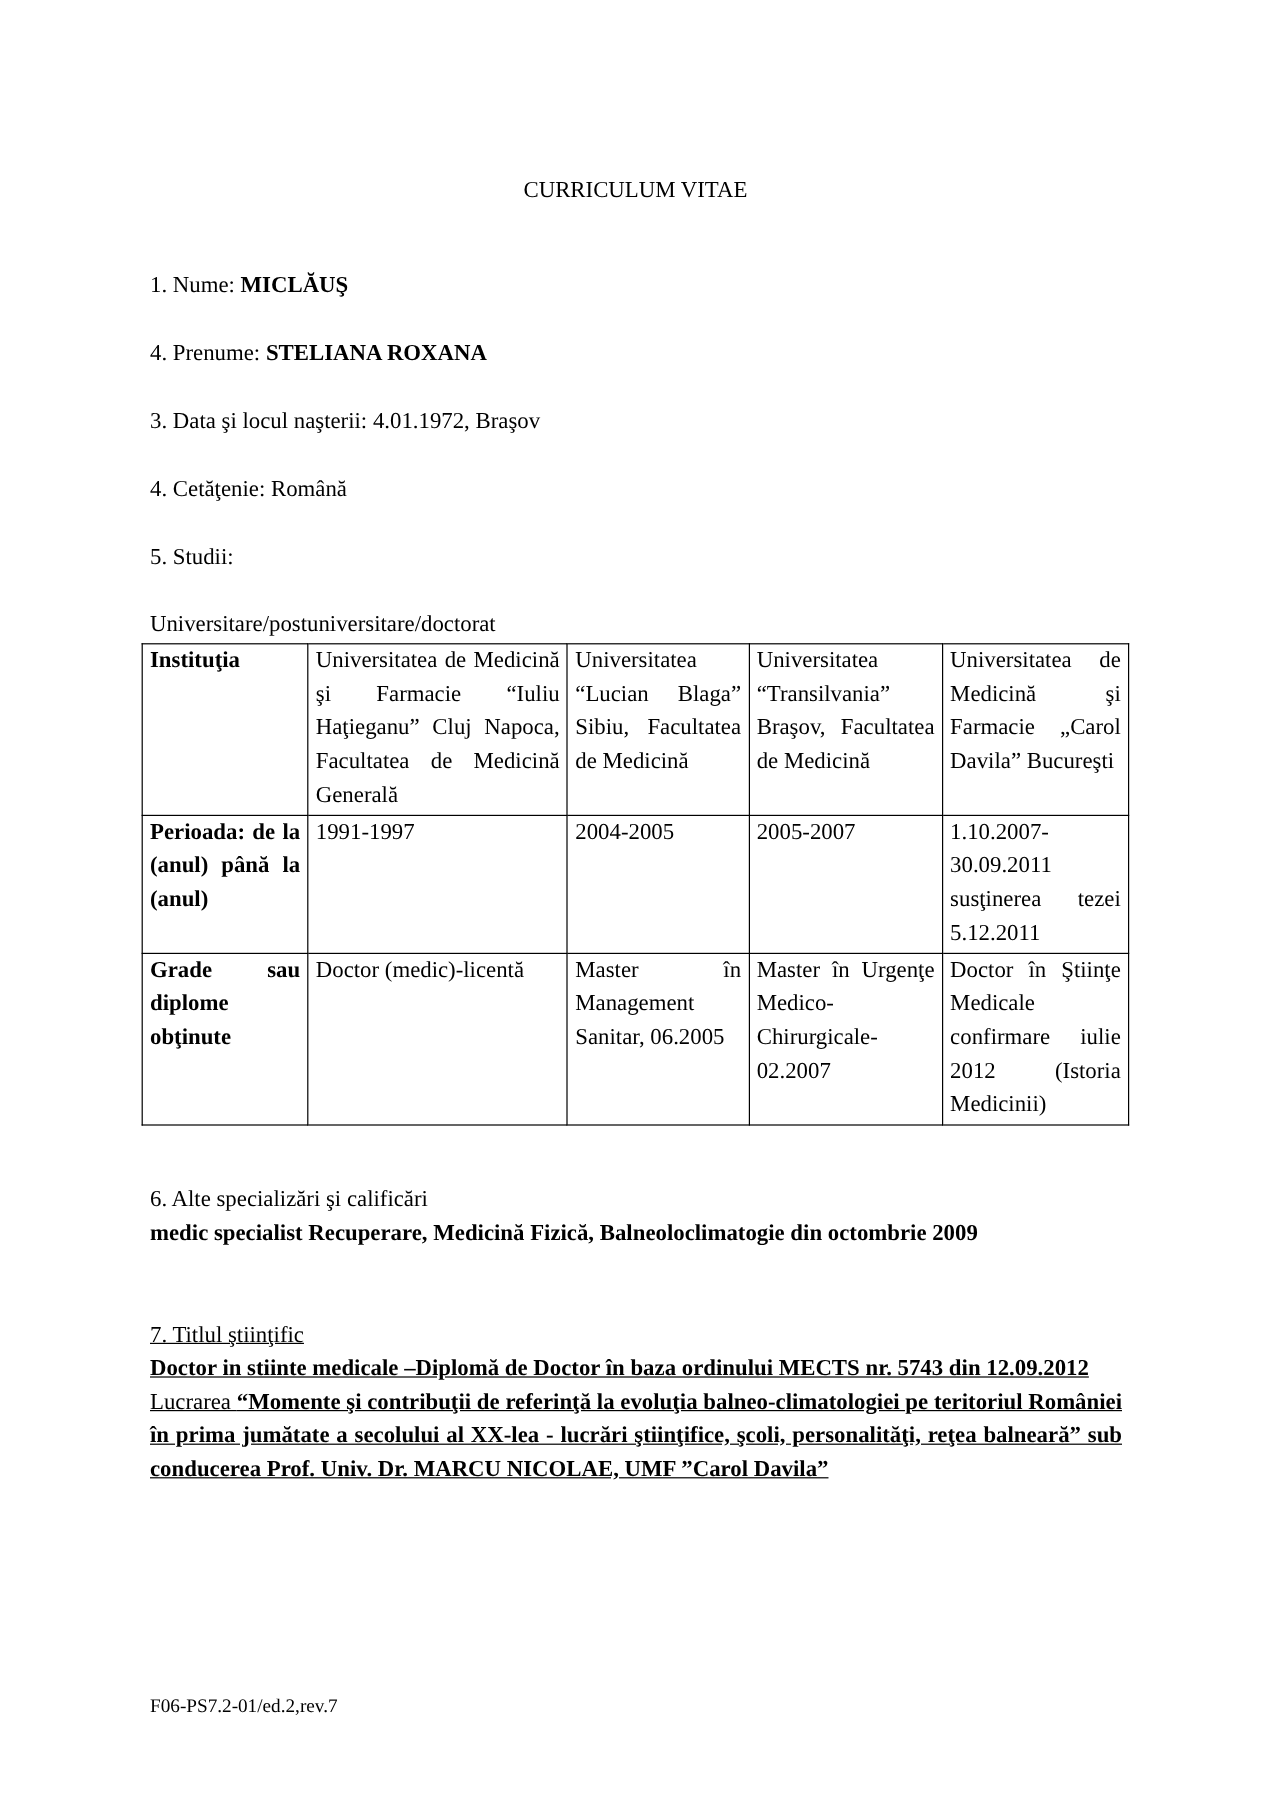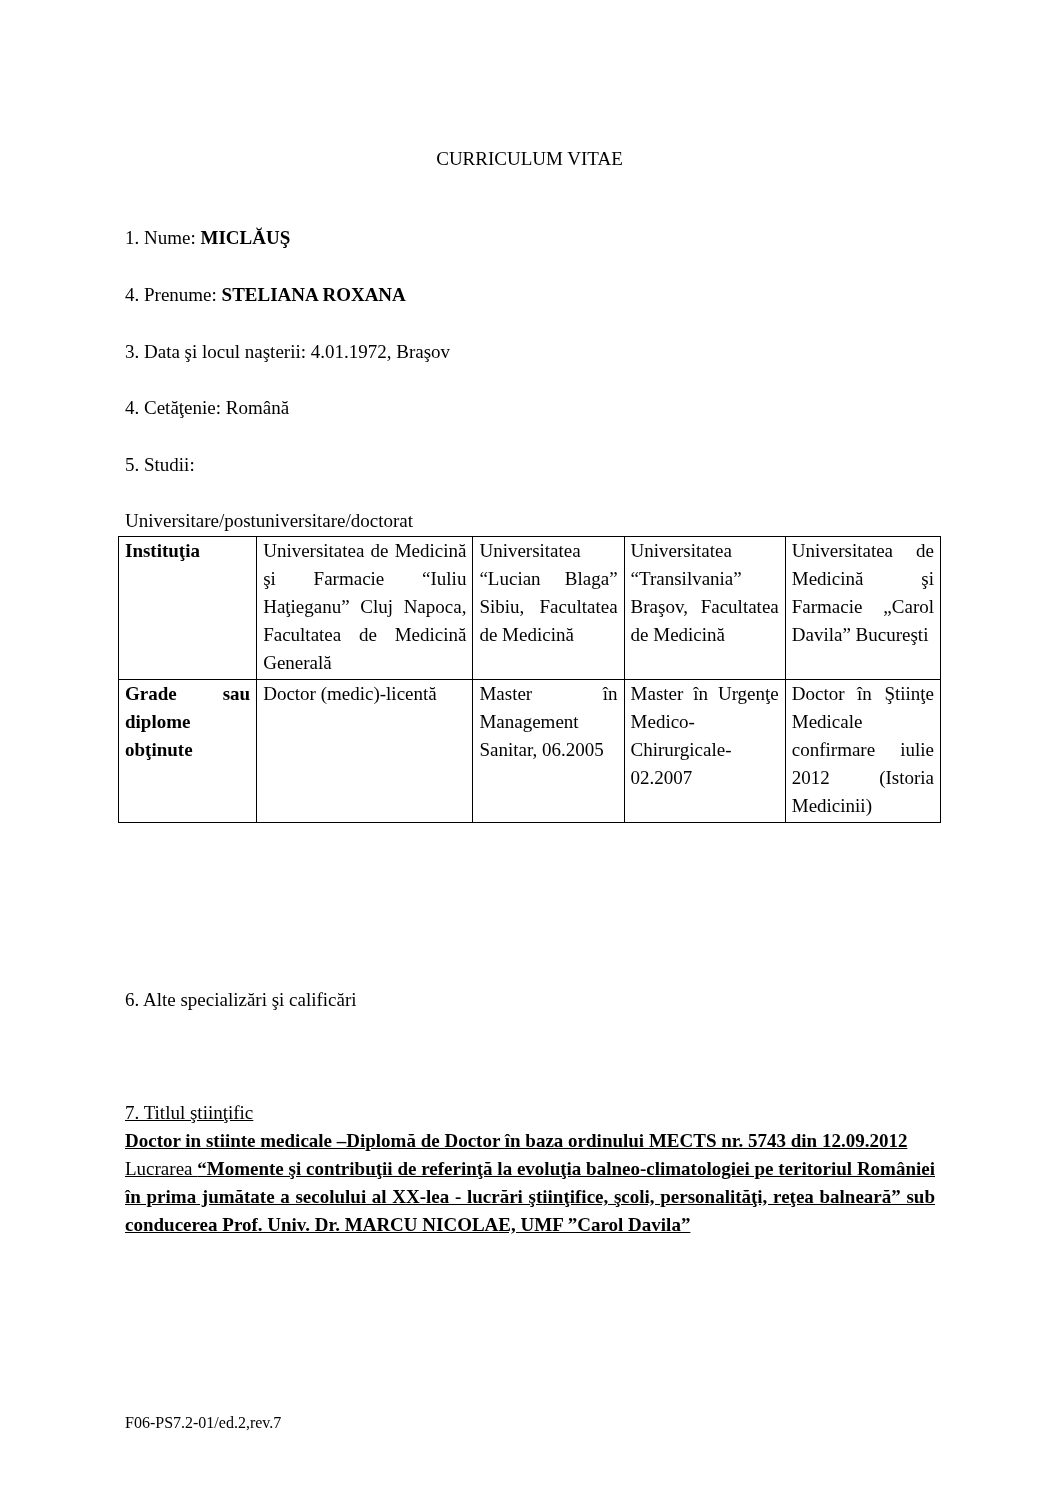--- a/index.html
+++ b/index.html
@@ -52,31 +52,39 @@
 <table class="studies">
   <tbody>
       <tr>
     <td class="hdr c0">Instituţia</td>
     <td class="c1">Universitatea de Medicină şi Farmacie “Iuliu Haţieganu” Cluj Napoca, Facultatea de Medicină Generală</td>
     <td class="c2">Universitatea “Lucian Blaga” Sibiu, Facultatea de Medicină</td>
     <td class="c3">Universitatea “Transilvania” Braşov, Facultatea de Medicină</td>
     <td class="c4">Universitatea de Medicină şi Farmacie „Carol Davila” Bucureşti</td>
   </tr>
   <tr>
+    <td class="hdr">Perioada: de la (anul) până la (anul)</td>
+    <td>1991-1997</td>
+    <td>2004-2005</td>
+    <td>2005-2007</td>
+    <td>1.10.2007- 30.09.2011 susţinerea tezei 5.12.2011</td>
+  </tr>
+  <tr>
     <td class="hdr">Grade sau diplome obţinute</td>
     <td>Doctor (medic)-licentă</td>
     <td>Master în Management Sanitar, 06.2005</td>
     <td>Master în Urgenţe Medico-Chirurgicale-02.2007</td>
     <td>Doctor în Ştiinţe Medicale confirmare iulie 2012 (Istoria Medicinii)</td>
   </tr>
 </tbody>
   </table>
 
 <div class="abs para" style="top:986px;">
   <div>6. Alte specializări şi calificări</div>
+  <div style="font-weight:bold;">medic specialist Recuperare, Medicină Fizică, Balneoloclimatogie din octombrie 2009</div>
 </div>
 
 <div class="abs para just" style="top:1099px;text-decoration:underline;">
   <div>7. Titlul ştiinţific</div>
   <div style="font-weight:bold;">Doctor in stiinte medicale –Diplomă de Doctor în baza ordinului MECTS nr. 5743 din 12.09.2012</div>
   <div><span>Lucrarea </span><b>“Momente şi contribuţii de referinţă la evoluţia balneo-climatologiei pe teritoriul României în prima jumătate a secolului al XX-lea - lucrări ştiinţifice, şcoli, personalităţi, reţea balneară” sub conducerea Prof. Univ. Dr. MARCU NICOLAE, UMF ”Carol Davila”</b></div>
 </div>
 
 <div class="abs footer">F06-PS7.2-01/ed.2,rev.7</div>
 

